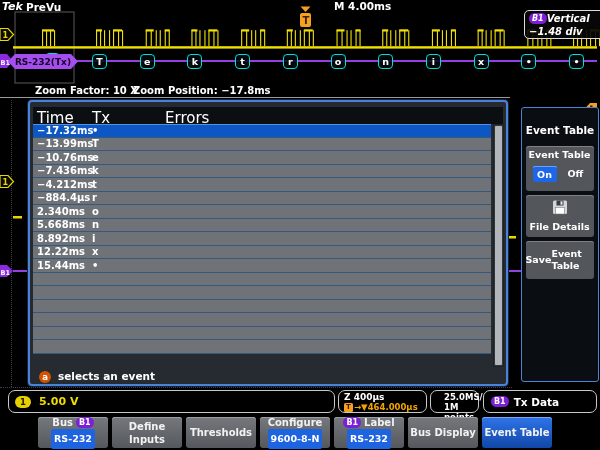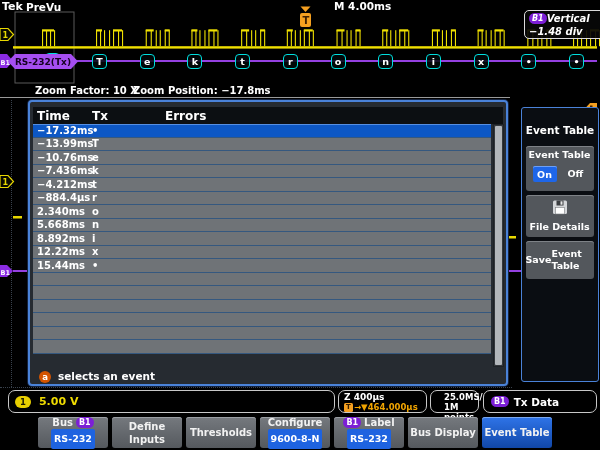--- a/index.html
+++ b/index.html
@@ -1,21 +1,21 @@
 <!DOCTYPE html>
 <html><head>
 <meta charset="utf-8">
 <style>
   html,body{margin:0;padding:0;background:#222;}
   #screen{position:relative;width:600px;height:450px;background:#000;overflow:hidden;
     font-family:"DejaVu Sans","Liberation Sans",sans-serif;color:#fff;}
   .abs{position:absolute;}
 
   
-  #logo{left:2px;top:0;font-size:11px;font-weight:bold;}
+  #logo{left:2px;top:0;font-size:11px;font-weight:bold;font-style:italic;}
   #prevu{left:26px;top:1px;font-size:10.5px;font-weight:bold;}
   #timebase{left:334px;top:0;font-size:10.5px;font-weight:bold;}
 
   #base-svg{left:0;top:0;z-index:1;}
 
   
   #bus-label{left:8px;top:54px;width:70px;height:15px;background:#a54ef0;z-index:3;
     clip-path:polygon(0 50%,10% 0,90% 0,100% 50%,90% 100%,10% 100%);
     color:#14001f;font-size:9px;font-weight:bold;display:flex;align-items:center;justify-content:center;}
   .char-box{position:absolute;width:15px;height:15px;border:1.5px solid #00dede;border-radius:4px;
@@ -33,21 +33,21 @@
   #zoom-factor{left:35px;top:85px;font-size:10px;font-weight:bold;}
   #zoom-pos{left:133px;top:85px;font-size:10px;font-weight:bold;}
   #zoom-underline{left:0;top:96.5px;width:510px;height:1.5px;background:#999;}
   #grat-left{left:11px;top:100px;height:287px;width:0;border-left:1px dotted #39424d;}
   #grat-bottom{left:0;top:387px;width:512px;height:0;border-top:1px dotted #39424d;}
 
   
   #dialog{left:28px;top:100px;width:480px;height:286px;background:#262b31;border:2px solid #4a82d8;
     border-radius:4px;box-sizing:border-box;z-index:5;box-shadow:0 0 0 1px #14233f;}
   #tbl-header{position:absolute;left:3px;top:5px;width:470px;height:17px;background:#0c0f12;}
-  #tbl-header span{position:absolute;top:2px;font-size:12px;font-weight:bold;color:#fff;}
+  #tbl-header span{position:absolute;top:2px;font-size:15px;font-weight:normal;color:#fff;}
   #rows{position:absolute;left:3px;top:22px;width:458px;height:243px;overflow:hidden;}
   .row{position:relative;height:13.5px;background:#6f7377;border-bottom:1px solid #35587f;box-sizing:border-box;}
   .row.sel{background:#0d57c4;box-shadow:inset 0 1px 0 rgba(160,200,255,.5);}
   .row span{position:absolute;top:0.5px;font-size:10px;font-weight:bold;color:#fff;white-space:nowrap;}
   .c-time{left:4px;} .c-tx{left:59px;}
   #sbar-track{position:absolute;left:463px;top:22px;width:11px;height:243px;background:#33373c;border:1px solid #1e2226;box-sizing:border-box;}
   #sbar-thumb{position:absolute;left:1px;top:1px;width:7px;height:239px;background:#b2b6ba;border-radius:1px;}
   #tbl-footer{position:absolute;left:3px;top:267px;width:470px;height:16px;}
   #knob-a{position:absolute;left:6px;top:2px;width:12px;height:12px;border-radius:50%;background:#d35400;
     color:#fff;font-size:8.5px;font-weight:bold;display:flex;align-items:center;justify-content:center;}

